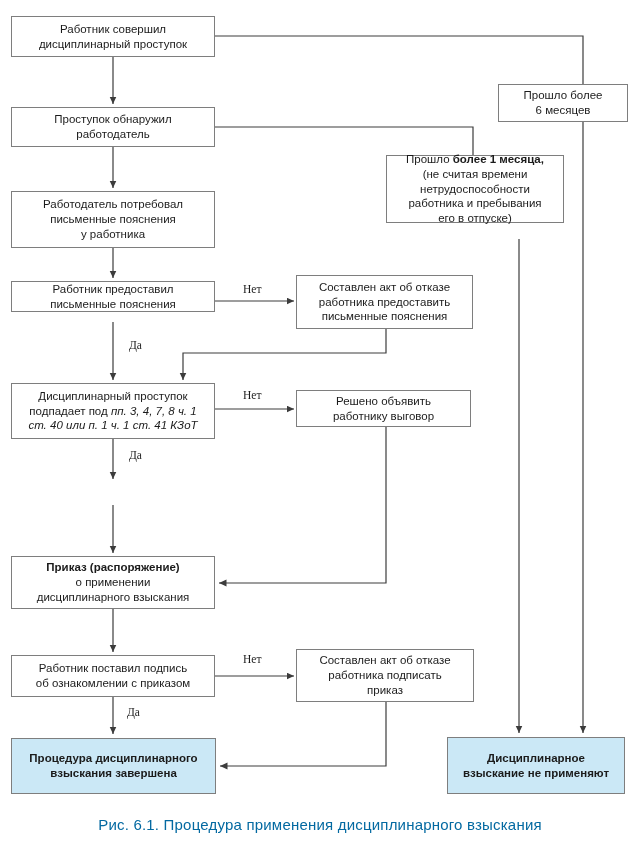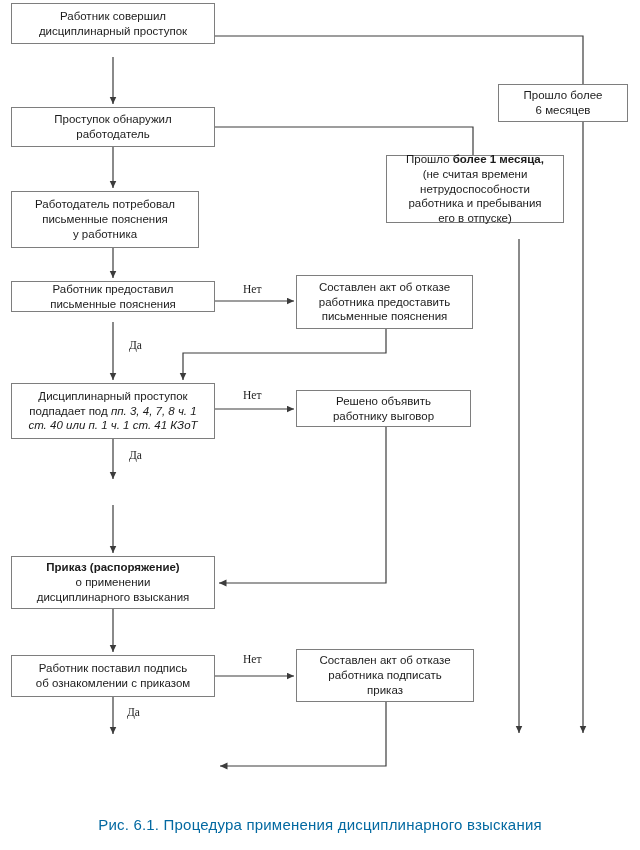--- a/index.html
+++ b/index.html
@@ -49,31 +49,31 @@
       <path d="M215 676 H294" marker-end="url(#arr)"></path>
       <path d="M386 329 V353 H183 V380" marker-end="url(#arr)"></path>
       <path d="M386 427 V583 H219" marker-end="url(#arr)"></path>
       <path d="M386 702 V766 H220" marker-end="url(#arr)"></path>
       <path d="M215 36 H583 V733" marker-end="url(#arr)"></path>
       <path d="M215 127 H473 V168"></path>
       <path d="M519 239 V733" marker-end="url(#arr)"></path>
     </g>
   </svg>
 
-  <div class="box" style="left:11px;top:3px;width:204px;height:41px">
+  <div class="box" style="left:11px;top:16px;width:204px;height:41px">
     <span class="ln">Работник совершил</span>
     <span class="ln">дисциплинарный проступок</span>
   </div>
 
   <div class="box" style="left:11px;top:107px;width:204px;height:40px">
     <span class="ln">Проступок обнаружил</span>
     <span class="ln">работодатель</span>
   </div>
 
-  <div class="box" style="left:11px;top:191px;width:188px;height:57px">
+  <div class="box" style="left:11px;top:191px;width:204px;height:57px">
     <span class="ln">Работодатель потребовал</span>
     <span class="ln">письменные пояснения</span>
     <span class="ln">у работника</span>
   </div>
 
   <div class="box" style="left:11px;top:281px;width:204px;height:31px">
     <span class="ln">Работник предоставил</span>
     <span class="ln">письменные пояснения</span>
   </div>
 
@@ -88,20 +88,24 @@
     <b class="ln">Приказ (распоряжение)</b>
     <span class="ln">о применении</span>
     <span class="ln">дисциплинарного взыскания</span>
   </div>
 
   <div class="box" style="left:11px;top:655px;width:204px;height:42px">
     <span class="ln">Работник поставил подпись</span>
     <span class="ln">об ознакомлении с приказом</span>
   </div>
 
+  <div class="box blue" style="left:11px;top:738px;width:205px;height:56px">
+    <span class="ln">Процедура дисциплинарного</span>
+    <span class="ln">взыскания завершена</span>
+  </div>
 
   <div class="box" style="left:296px;top:275px;width:177px;height:54px">
     <span class="ln">Составлен акт об отказе</span>
     <span class="ln">работника предоставить</span>
     <span class="ln">письменные пояснения</span>
   </div>
 
   <div class="box" style="left:296px;top:390px;width:175px;height:37px">
     <span class="ln">Решено объявить</span>
     <span class="ln">работнику выговор</span>
@@ -119,20 +123,24 @@
   </div>
 
   <div class="box" style="left:386px;top:155px;width:178px;height:68px">
     <span class="ln"><span>Прошло </span><b>более 1 месяца,</b></span>
     <span class="ln">(не считая времени</span>
     <span class="ln">нетрудоспособности</span>
     <span class="ln">работника и пребывания</span>
     <span class="ln">его в отпуске)</span>
   </div>
 
+  <div class="box blue" style="left:447px;top:737px;width:178px;height:57px">
+    <span class="ln">Дисциплинарное</span>
+    <span class="ln">взыскание не применяют</span>
+  </div>
 
   <div class="edge-label" style="left:129px;top:339px">Да</div>
   <div class="edge-label" style="left:243px;top:283px">Нет</div>
   <div class="edge-label" style="left:129px;top:449px">Да</div>
   <div class="edge-label" style="left:243px;top:389px">Нет</div>
   <div class="edge-label" style="left:127px;top:706px">Да</div>
   <div class="edge-label" style="left:243px;top:653px">Нет</div>
 
   <div class="caption">Рис. 6.1. Процедура применения дисциплинарного взыскания</div>
 

